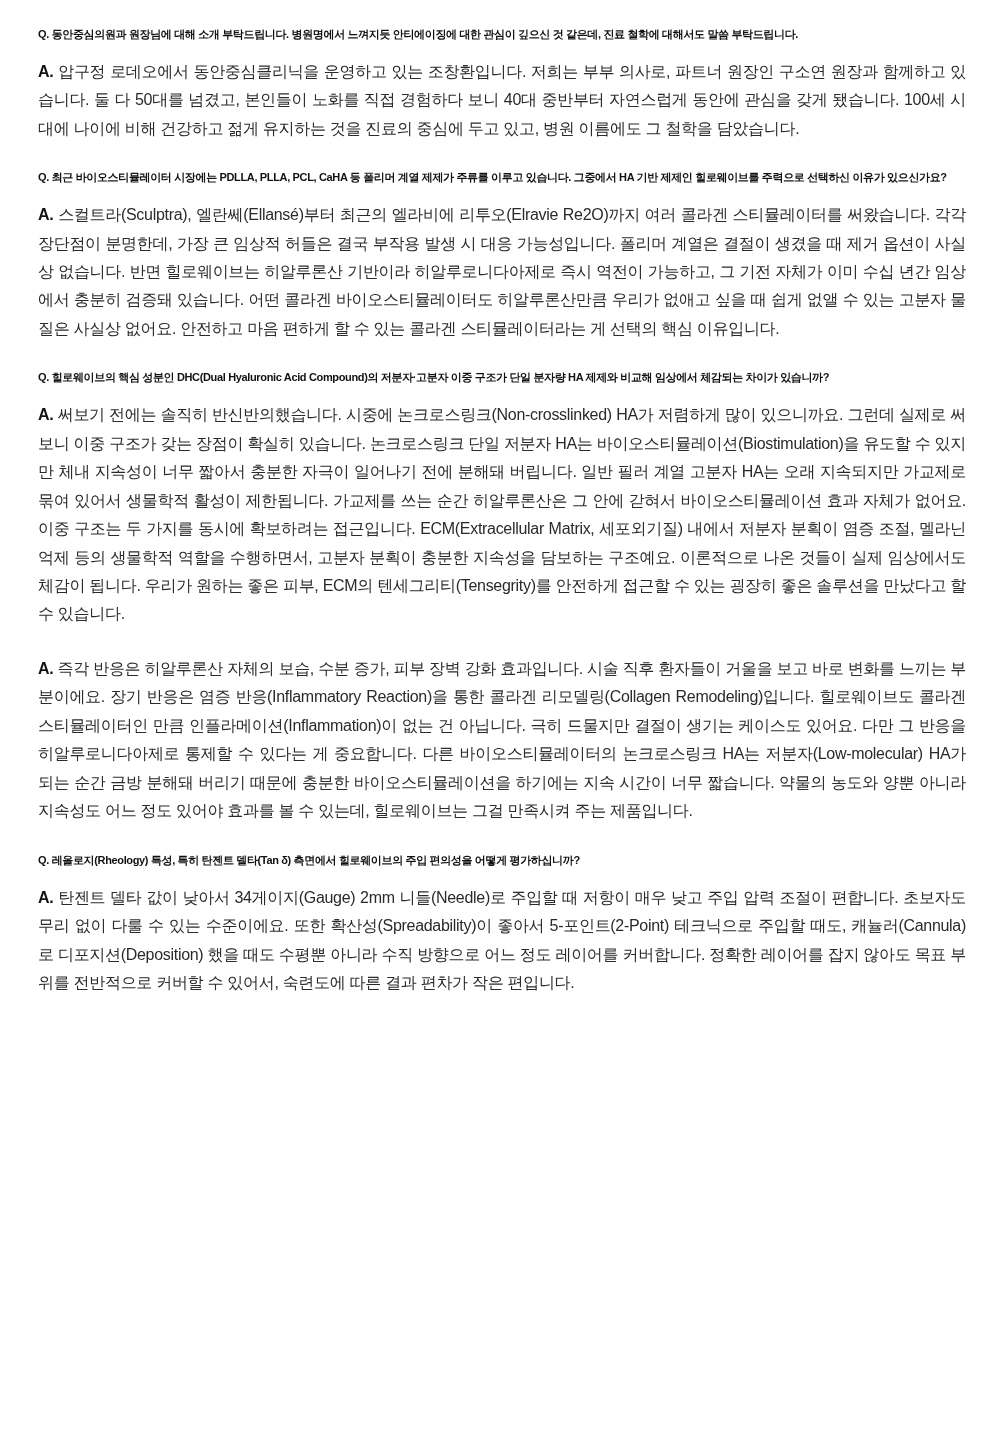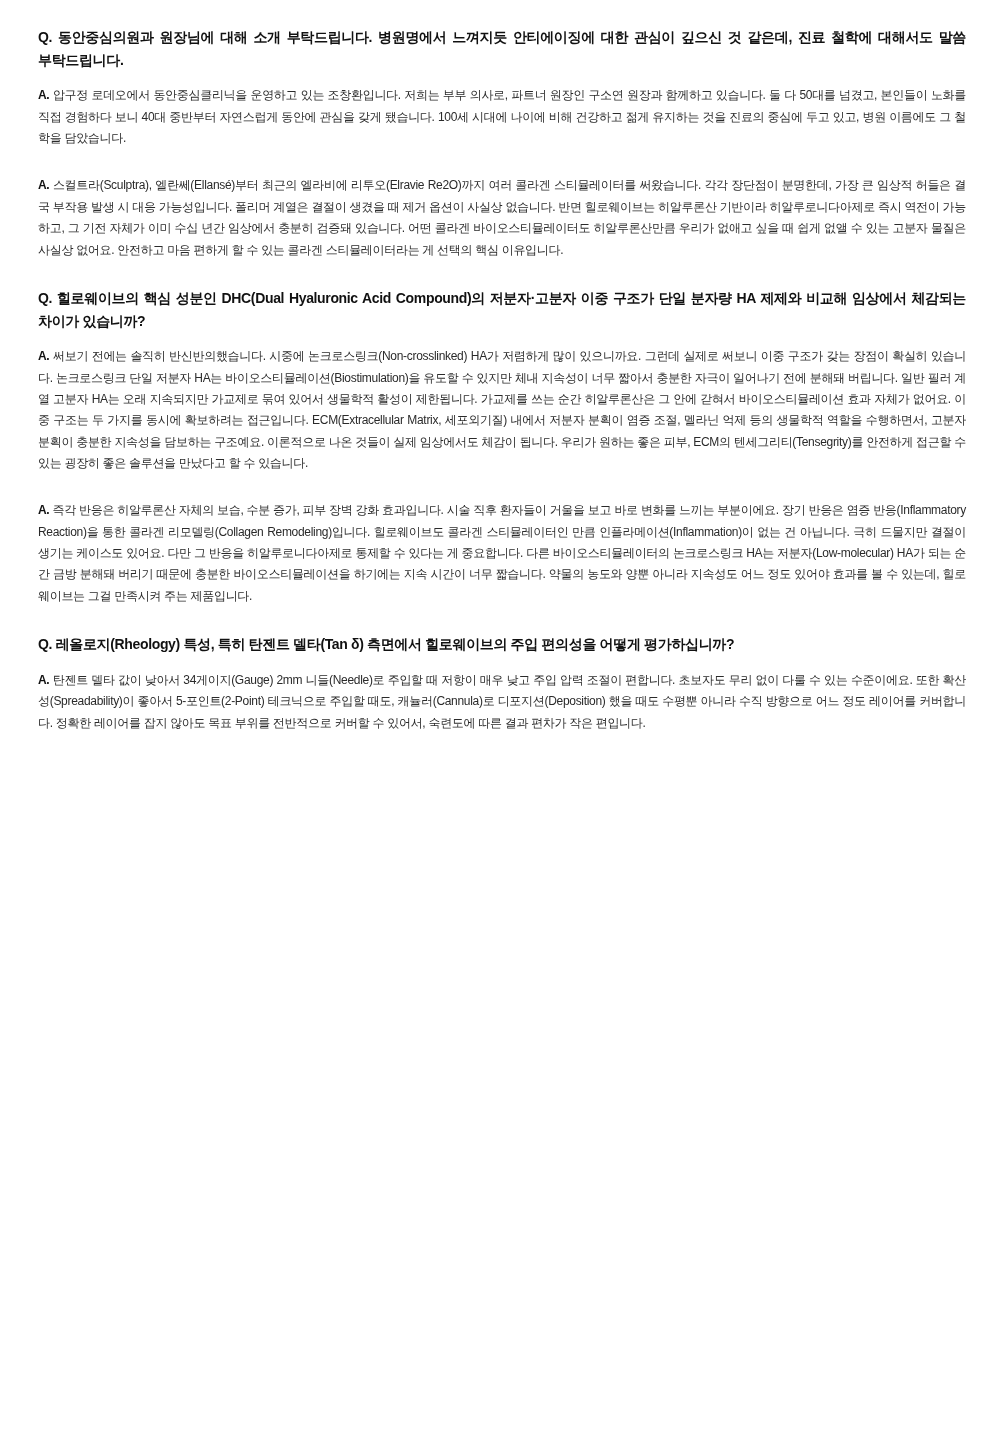--- a/index.html
+++ b/index.html
@@ -19,32 +19,32 @@
     box-sizing: border-box;
     padding: 26px 34px 30px 38px;
   }
   .qa-block {
     margin-bottom: 26px;
   }
   .qa-block:last-child {
     margin-bottom: 0;
   }
   .question {
-    font-size: 14px;
+    font-size: 11px;
     font-weight: bold;
     line-height: 1.62;
     letter-spacing: -0.35px;
     color: #111111;
     margin: 0 0 14px 0;
     text-align: justify;
     text-justify: inter-character;
     word-break: keep-all;
   }
   .answer {
-    font-size: 12px;
+    font-size: 16px;
     line-height: 1.78;
     letter-spacing: -0.3px;
     color: #2a2a2a;
     margin: 0;
     text-align: justify;
     text-justify: inter-character;
     word-break: break-all;
   }
   .marker {
     font-weight: bold;
@@ -61,20 +61,21 @@
 
   <div class="qa-block">
     <p class="question"><span class="marker">Q.</span> <span class="q-text">동안중심의원과 원장님에 대해 소개 부탁드립니다. 병원명에서 느껴지듯 안티에이징에 대한 관심이 깊으신 것 같은데, 진료 철학에 대해서도 말씀 부탁드립니다.</span></p>
     <p class="answer"><span class="marker">A.</span> <span class="a-text">압구정 로데오에서 동안중심클리닉을 운영하고 있는 조창환입니다. 저희는 부부 의사로, 파트너 원장인 구소연 원장과 함께하고 있습니다. 둘 다 50대를 넘겼고, 본인들이 노화를 직접 경험하다 보니 40대 중반부터 자연스럽게 동안에 관심을 갖게 됐습니다. 100세 시대에 나이에 비해 건강하고 젊게 유지하는 것을 진료의 중심에 두고 있고, 병원 이름에도 그 철학을 담았습니다.</span></p>
   </div>
 
   <div class="qa-block">
   </div>
 
   <div class="qa-block">
+    <p class="question"><span class="marker">Q.</span> <span class="q-text">최근 바이오스티뮬레이터 시장에는 PDLLA, PLLA, PCL, CaHA 등 폴리머 계열 제제가 주류를 이루고 있습니다. 그중에서 HA 기반 제제인 힐로웨이브를 주력으로 선택하신 이유가 있으신가요?</span></p>
     <p class="answer"><span class="marker">A.</span> <span class="a-text">스컬트라(Sculptra), 엘란쎄(Ellansé)부터 최근의 엘라비에 리투오(Elravie Re2O)까지 여러 콜라겐 스티뮬레이터를 써왔습니다. 각각 장단점이 분명한데, 가장 큰 임상적 허들은 결국 부작용 발생 시 대응 가능성입니다. 폴리머 계열은 결절이 생겼을 때 제거 옵션이 사실상 없습니다. 반면 힐로웨이브는 히알루론산 기반이라 히알루로니다아제로 즉시 역전이 가능하고, 그 기전 자체가 이미 수십 년간 임상에서 충분히 검증돼 있습니다. 어떤 콜라겐 바이오스티뮬레이터도 히알루론산만큼 우리가 없애고 싶을 때 쉽게 없앨 수 있는 고분자 물질은 사실상 없어요. 안전하고 마음 편하게 할 수 있는 콜라겐 스티뮬레이터라는 게 선택의 핵심 이유입니다.</span></p>
   </div>
 
   <div class="qa-block">
     <p class="question"><span class="marker">Q.</span> <span class="q-text">힐로웨이브의 핵심 성분인 DHC(Dual Hyaluronic Acid Compound)의 저분자·고분자 이중 구조가 단일 분자량 HA 제제와 비교해 임상에서 체감되는 차이가 있습니까?</span></p>
     <p class="answer"><span class="marker">A.</span> <span class="a-text">써보기 전에는 솔직히 반신반의했습니다. 시중에 논크로스링크(Non-crosslinked) HA가 저렴하게 많이 있으니까요. 그런데 실제로 써보니 이중 구조가 갖는 장점이 확실히 있습니다. 논크로스링크 단일 저분자 HA는 바이오스티뮬레이션(Biostimulation)을 유도할 수 있지만 체내 지속성이 너무 짧아서 충분한 자극이 일어나기 전에 분해돼 버립니다. 일반 필러 계열 고분자 HA는 오래 지속되지만 가교제로 묶여 있어서 생물학적 활성이 제한됩니다. 가교제를 쓰는 순간 히알루론산은 그 안에 갇혀서 바이오스티뮬레이션 효과 자체가 없어요. 이중 구조는 두 가지를 동시에 확보하려는 접근입니다. ECM(Extracellular Matrix, 세포외기질) 내에서 저분자 분획이 염증 조절, 멜라닌 억제 등의 생물학적 역할을 수행하면서, 고분자 분획이 충분한 지속성을 담보하는 구조예요. 이론적으로 나온 것들이 실제 임상에서도 체감이 됩니다. 우리가 원하는 좋은 피부, ECM의 텐세그리티(Tensegrity)를 안전하게 접근할 수 있는 굉장히 좋은 솔루션을 만났다고 할 수 있습니다.</span></p>
   </div>
 
   <div class="qa-block">
     <p class="answer"><span class="marker">A.</span> <span class="a-text">즉각 반응은 히알루론산 자체의 보습, 수분 증가, 피부 장벽 강화 효과입니다. 시술 직후 환자들이 거울을 보고 바로 변화를 느끼는 부분이에요. 장기 반응은 염증 반응(Inflammatory Reaction)을 통한 콜라겐 리모델링(Collagen Remodeling)입니다. 힐로웨이브도 콜라겐 스티뮬레이터인 만큼 인플라메이션(Inflammation)이 없는 건 아닙니다. 극히 드물지만 결절이 생기는 케이스도 있어요. 다만 그 반응을 히알루로니다아제로 통제할 수 있다는 게 중요합니다. 다른 바이오스티뮬레이터의 논크로스링크 HA는 저분자(Low-molecular) HA가 되는 순간 금방 분해돼 버리기 때문에 충분한 바이오스티뮬레이션을 하기에는 지속 시간이 너무 짧습니다. 약물의 농도와 양뿐 아니라 지속성도 어느 정도 있어야 효과를 볼 수 있는데, 힐로웨이브는 그걸 만족시켜 주는 제품입니다.</span></p>

